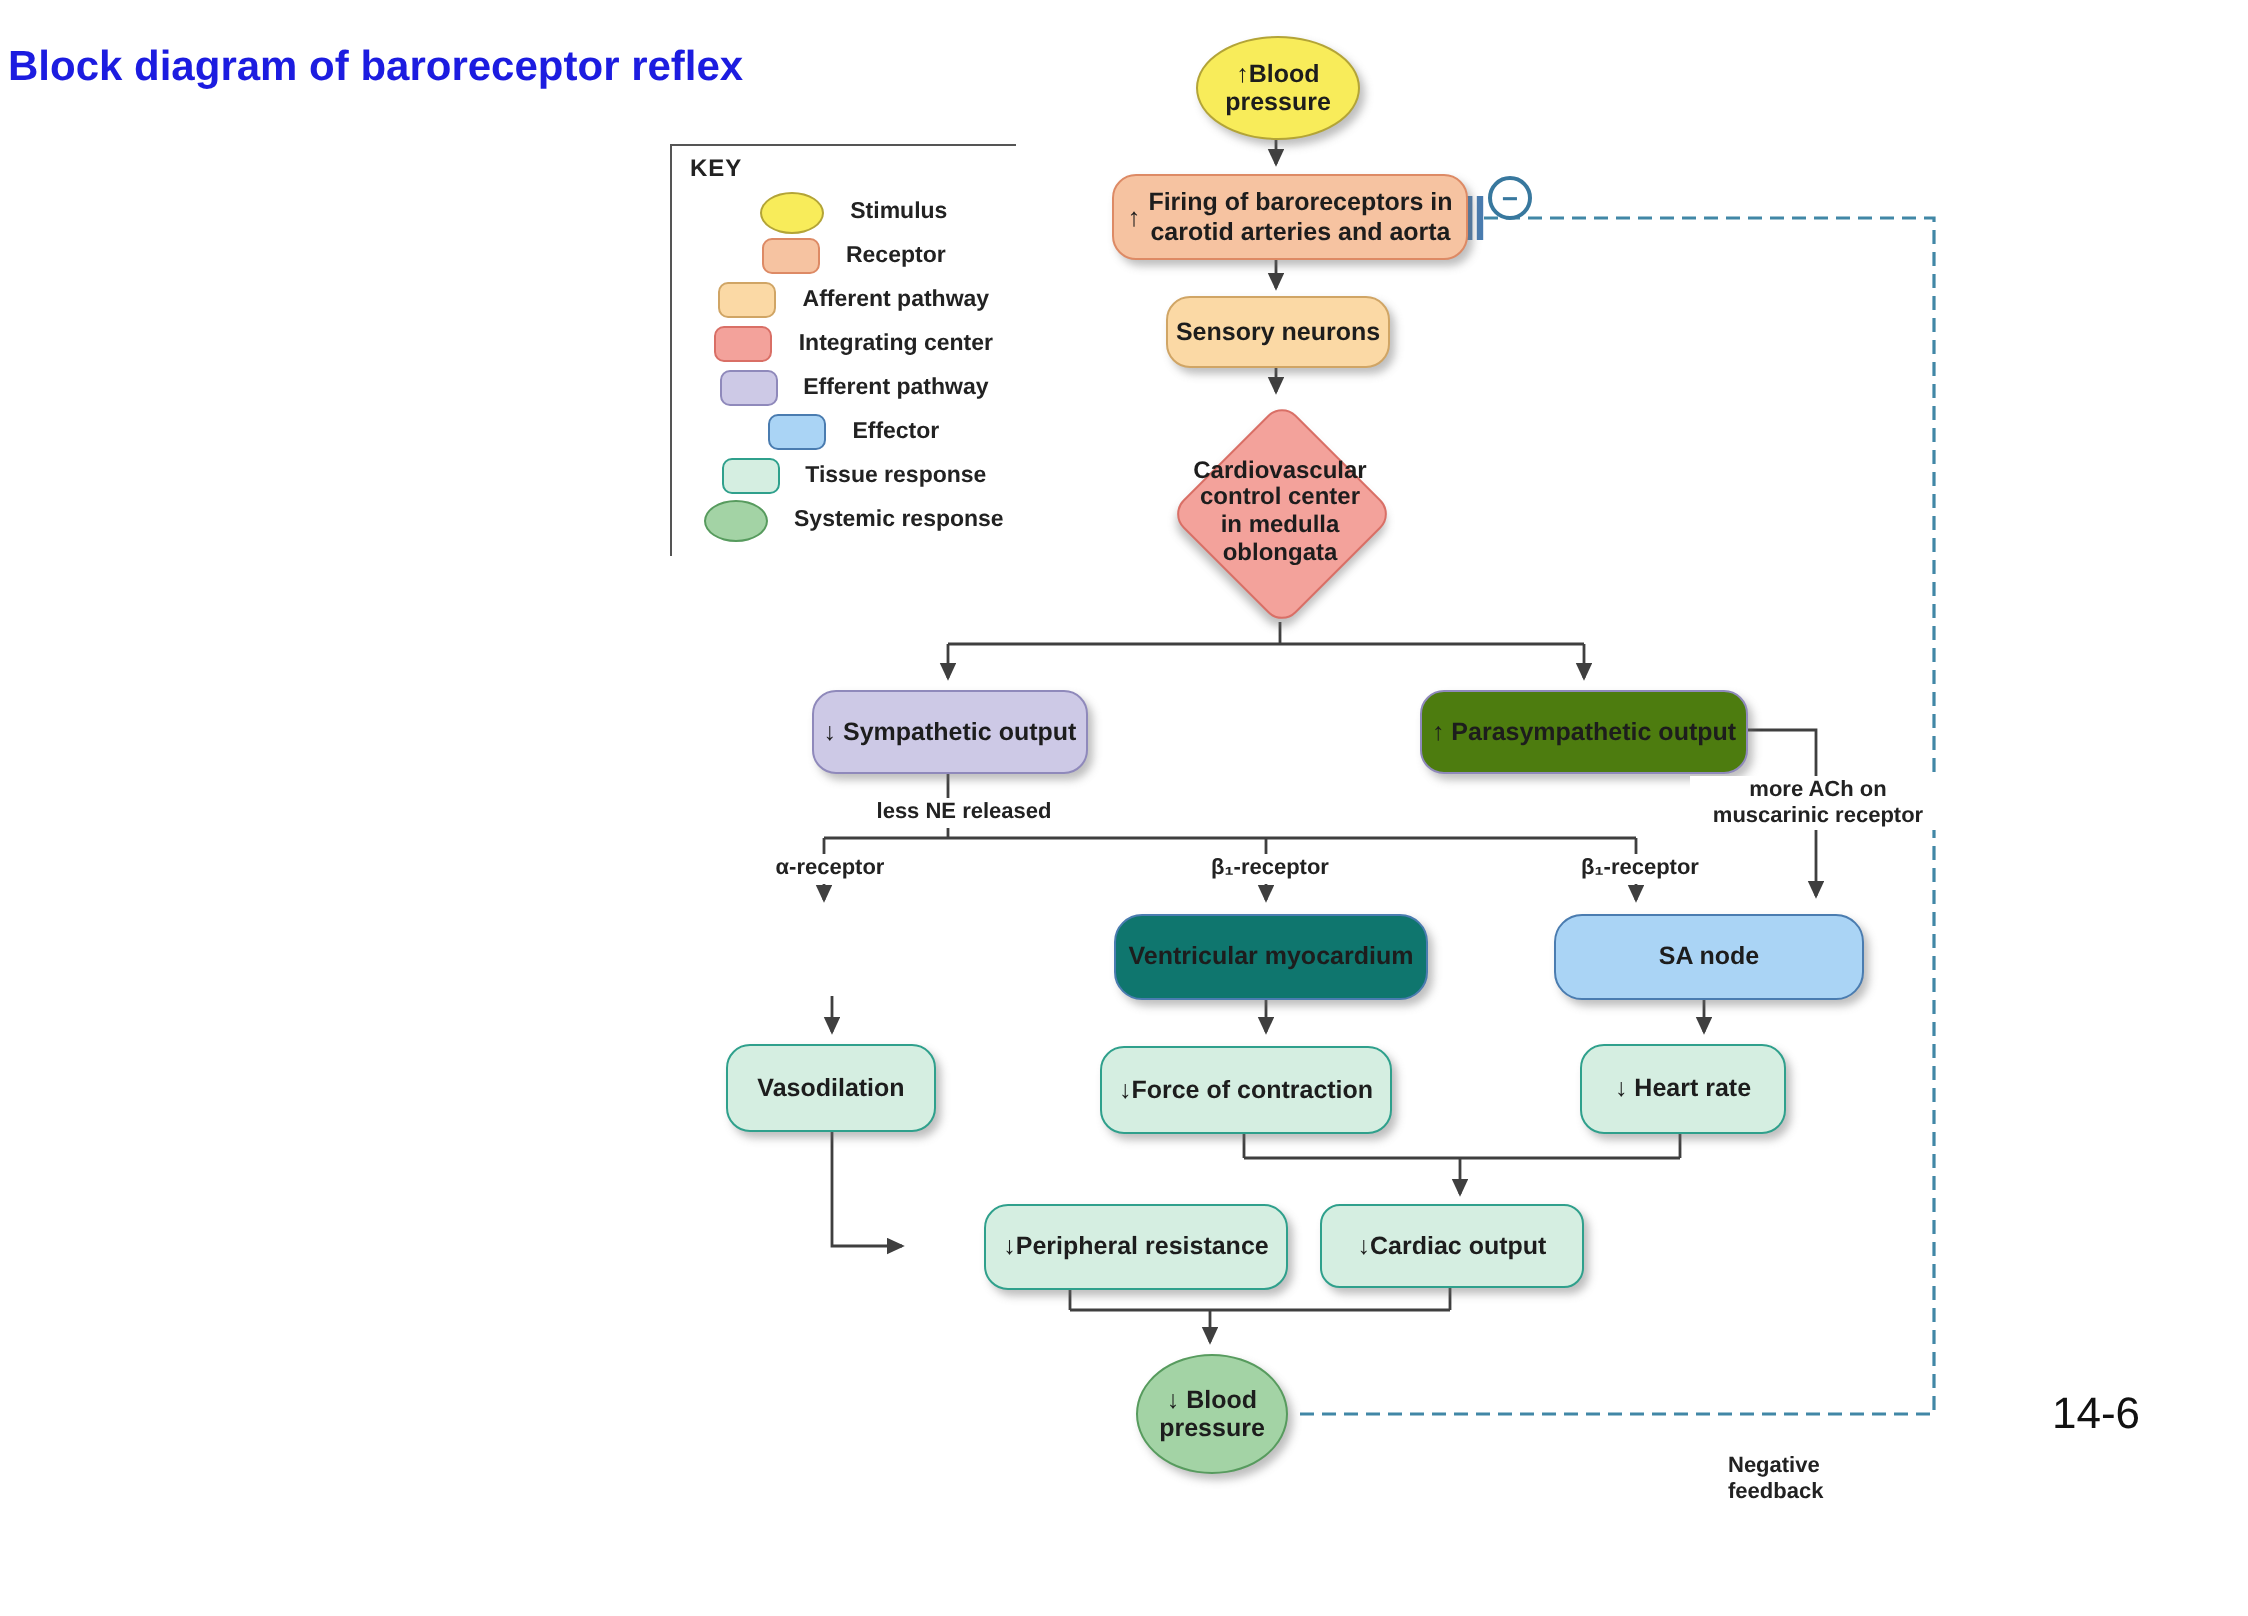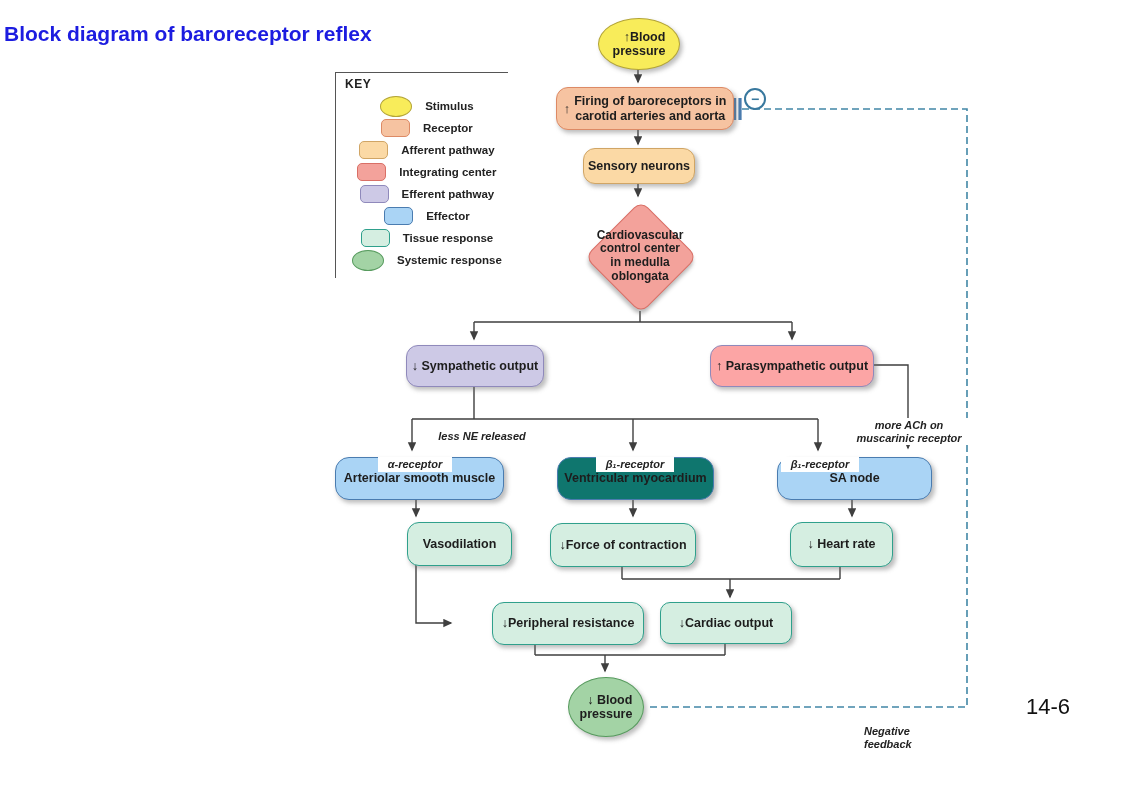--- a/index.html
+++ b/index.html
@@ -18,32 +18,32 @@
   .legend-row{display:flex;align-items:center;height:22px;justify-content:center;}
   .swatch{width:27px;height:16px;border:1.4px solid;border-radius:5px;flex:0 0 auto;}
   .swatch.ellipse{width:30px;height:19px;border-radius:50%;}
   .legend-label{margin-left:13px;font-size:11.5px;font-weight:bold;color:#222;white-space:nowrap;}
 
   
   .node{position:absolute;display:flex;align-items:center;justify-content:center;
         text-align:center;border:1.5px solid;border-radius:12px;
         font-size:12.5px;font-weight:bold;color:#1d1d1d;line-height:1.16;
         white-space:pre-line;z-index:2;box-shadow:2.5px 3px 4px rgba(110,110,110,.45);}
-  .node.ellipse{border-radius:50%;text-align:right;}
+  .node.ellipse{border-radius:50%;}
   .node .up-arrow{margin-right:4px;font-size:13px;}
   .diamond{position:absolute;border:1.5px solid;border-radius:10px;
            transform:rotate(45deg);z-index:2;box-shadow:2.5px 3px 4px rgba(110,110,110,.45);}
   .diamond-label{position:absolute;display:flex;align-items:center;justify-content:center;
                  text-align:center;font-size:12px;font-weight:bold;color:#1d1d1d;
                  line-height:1.13;white-space:pre-line;z-index:3;}
 
   
-  .anno{position:absolute;font-size:11px;font-weight:bold;font-style:italic;color:#222;
+  .anno{position:absolute;font-size:11px;font-weight:bold;color:#222;
         text-align:center;line-height:1.15;background:#fff;white-space:pre-line;
-        z-index:3;padding:1px 2px;margin-top:30px;}
+        z-index:3;padding:1px 2px;}
   .anno.left{text-align:left;}
 
   
   .minus-circle{position:absolute;left:744px;top:88px;width:18px;height:18px;
                 border:2px solid #38789e;border-radius:50%;color:#38789e;
                 display:flex;align-items:center;justify-content:center;
                 font-size:14px;font-weight:bold;background:#fff;z-index:2;}
 </style>
 </head>
 <body>
@@ -140,43 +140,42 @@
   <div class="node" style="left: 583px; top: 148px; width: 110px; height: 34px; background-color: rgb(251, 217, 165); border-color: rgb(208, 165, 101);">Sensory neurons</div>
 
   <div class="diamond" style="left: 601px; top: 217px; width: 78px; height: 78px; background-color: rgb(243, 162, 155); border-color: rgb(217, 111, 102);"></div>
   <div class="diamond-label" style="left:585px;top:224px;width:110px;height:64px;">Cardiovascular
 control center
 in medulla
 oblongata</div>
 
   <div class="node" style="left: 406px; top: 345px; width: 136px; height: 40px; background-color: rgb(205, 201, 230); border-color: rgb(143, 137, 187);">↓ Sympathetic output</div>
 
-  <div class="node" style="left: 710px; top: 345px; width: 162px; height: 40px; background-color: #fca5a5; border-color: rgb(143, 137, 187);">↑ Parasympathetic output</div>
+  <div class="node" style="left: 710px; top: 345px; width: 162px; height: 40px; background-color: #4d7c0f; border-color: rgb(143, 137, 187);">↑ Parasympathetic output</div>
 
-  <div class="node" style="left: 335px; top: 457px; width: 167px; height: 41px; border-radius: 14px; background-color: rgb(170, 212, 245); border-color: rgb(74, 124, 176);">Arteriolar smooth muscle</div>
 
   <div class="node" style="left: 557px; top: 457px; width: 155px; height: 41px; border-radius: 14px; background-color: #0f766e; border-color: rgb(74, 124, 176);">Ventricular myocardium</div>
 
   <div class="node" style="left: 777px; top: 457px; width: 153px; height: 41px; border-radius: 14px; background-color: rgb(170, 212, 245); border-color: rgb(74, 124, 176);">SA node</div>
 
-  <div class="node" style="left: 363px; top: 522px; width: 103px; height: 42px; background-color: rgb(213, 238, 225); border-color: rgb(47, 160, 140); margin-left: 44px;">Vasodilation</div>
+  <div class="node" style="left: 363px; top: 522px; width: 103px; height: 42px; background-color: rgb(213, 238, 225); border-color: rgb(47, 160, 140);">Vasodilation</div>
 
   <div class="node" style="left: 550px; top: 523px; width: 144px; height: 42px; background-color: rgb(213, 238, 225); border-color: rgb(47, 160, 140);">↓Force of contraction</div>
 
   <div class="node" style="left: 790px; top: 522px; width: 101px; height: 43px; background-color: rgb(213, 238, 225); border-color: rgb(47, 160, 140);">↓ Heart rate</div>
 
   <div class="node" style="left: 460px; top: 602px; width: 150px; height: 41px; background-color: rgb(213, 238, 225); border-color: rgb(47, 160, 140); margin-left: 32px;">↓Peripheral resistance</div>
 
   <div class="node" style="left: 660px; top: 602px; width: 130px; height: 40px; background-color: rgb(213, 238, 225); border-color: rgb(47, 160, 140); border-radius: 10px;">↓Cardiac output</div>
 
   <div class="node ellipse" style="left: 568px; top: 677px; width: 74px; height: 58px; background-color: rgb(163, 211, 165); border-color: rgb(87, 155, 94);">↓ Blood
 pressure</div>
 
   <div class="anno" style="left:432px;top:399px;width:96px;">less NE released</div>
   <div class="anno" style="left:378px;top:427px;width:70px;">α-receptor</div>
   <div class="anno" style="left:596px;top:427px;width:74px;">β₁-receptor</div>
   <div class="anno" style="left:781px;top:427px;width:74px;">β₁-receptor</div>
   <div class="anno" style="left:845px;top:388px;width:124px;">more ACh on
 muscarinic receptor</div>
-  <div class="anno left" style="left:862px;top:694px;width:58px;">Negative
+  <div class="anno left" style="left:862px;top:726px;width:58px;">Negative
 feedback</div>
 
 </div>
 
 </body></html>

